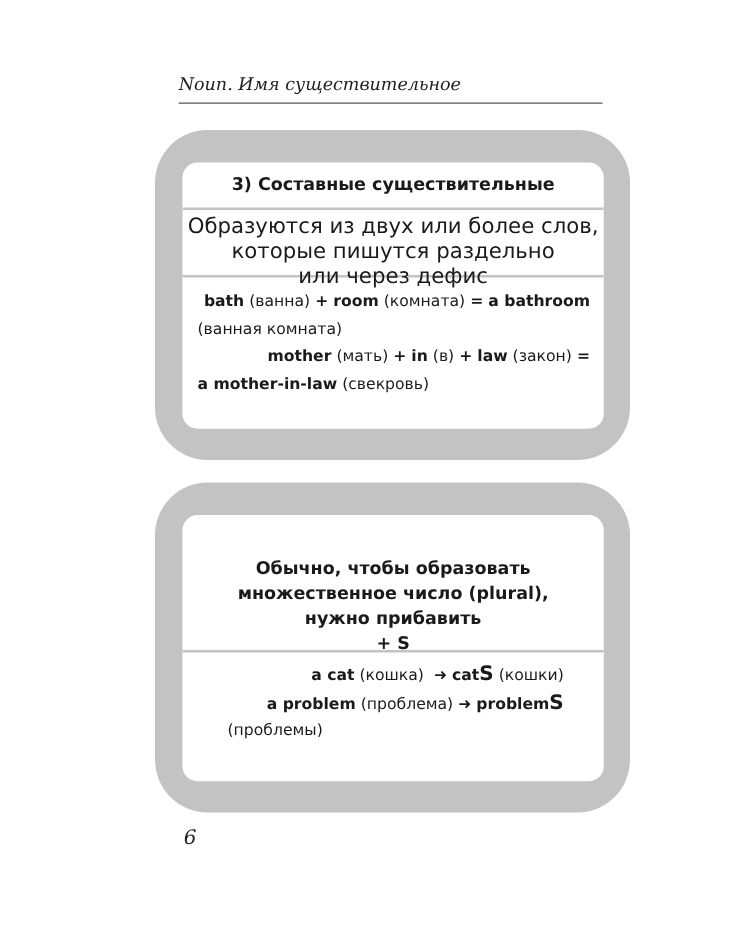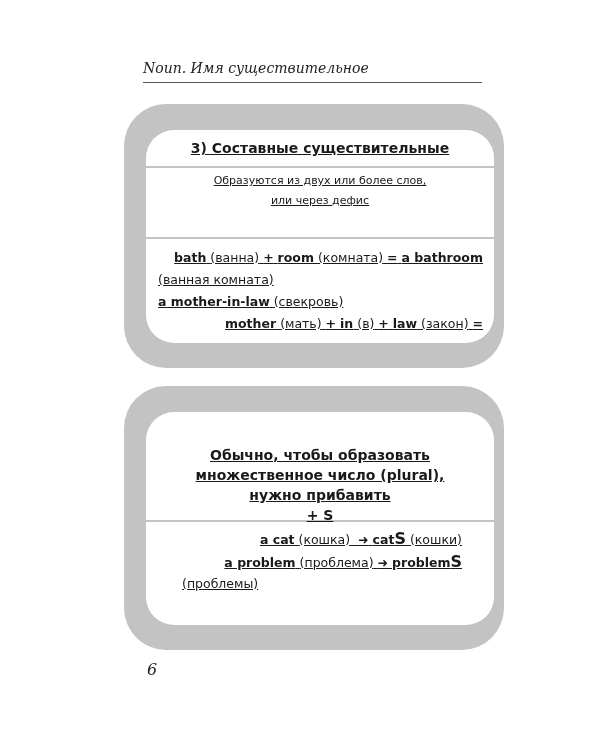--- a/index.html
+++ b/index.html
@@ -11,31 +11,31 @@
       position: absolute; left: 143px; top: 60px; width: 340px;
       font-family: "DejaVu Serif", serif; font-style: italic; font-size: 14px; color: #222;
     }
     .header-rule {
       position: absolute; left: 143px; top: 82px; width: 339px; height: 1px; background: #555;
     }
     .card {
       position: absolute; left: 124px; width: 380px; background: #c3c3c3; border-radius: 42px;
     }
     .card-inner {
-      position: absolute; left: 22px; right: 10px; background: #ffffff; border-radius: 28px; overflow: hidden; text-decoration: underline;
+      position: absolute; left: 22px; right: 21px; background: #ffffff; border-radius: 12px; overflow: hidden;
     }
     .divider { height: 2px; background: #c3c3c3; }
     .card1 { top: 104px; height: 264px; }
     .card1 .card-inner { top: 26px; bottom: 25px; }
     .c1-title {
       height: 36px; display: flex; align-items: center; justify-content: center;
       font-weight: bold; font-size: 14px;
     }
     .c1-desc {
-      height: 69px; text-align: center; font-size: 11px; line-height: 20px;
+      height: 52px; text-align: center; font-size: 17px; line-height: 20px;
       padding-top: 3px; box-sizing: border-box;
     }
     .c1-examples { padding: 8px 11px 0 12px; font-size: 12.5px; line-height: 22px; }
     .ex-line { white-space: nowrap; text-align: right; }
     .right { text-align: left; }
     b { font-weight: bold; }
     .gloss { font-weight: normal; }
     .card2 { top: 386px; height: 264px; }
     .card2 .card-inner { top: 26px; bottom: 25px; }
     .c2-rule {
@@ -57,50 +57,51 @@
   <div class="header">Noun. Имя существительное</div>
   <div class="header-rule"></div>
 </div>
 
 <div class="card card1">
   <div class="card-inner">
     <div class="c1-title">3) Составные существительные</div>
     <div class="divider"></div>
     <div class="c1-desc">
       <div>Образуются из двух или более слов,</div>
+      <div>которые пишутся раздельно</div>
       <div>или через дефис</div>
     </div>
     <div class="divider"></div>
     <div class="c1-examples">
       <div class="ex-line">
         <b>bath</b>
         <span class="gloss">(ванна)</span>
         <b>+</b>
         <b>room</b>
         <span class="gloss">(комната)</span>
         <b>=</b>
         <b>a bathroom</b>
       </div>
       <div class="ex-line right">
         <span class="gloss">(ванная комната)</span>
       </div>
-      <div class="ex-line right">
-        <b>a mother-in-law</b>
-        <span class="gloss">(свекровь)</span>
-      </div>
       <div class="ex-line">
         <b>mother</b>
         <span class="gloss">(мать)</span>
         <b>+</b>
         <b>in</b>
         <span class="gloss">(в)</span>
         <b>+</b>
         <b>law</b>
         <span class="gloss">(закон)</span>
         <b>=</b>
+      </div>
+      <div class="ex-line right">
+        <b>a mother-in-law</b>
+        <span class="gloss">(свекровь)</span>
       </div>
     </div>
   </div>
 </div>
 
 <div class="card card2">
   <div class="card-inner">
     <div class="c2-rule">
       <div>Обычно, чтобы образовать</div>
       <div>множественное число (plural),</div>

